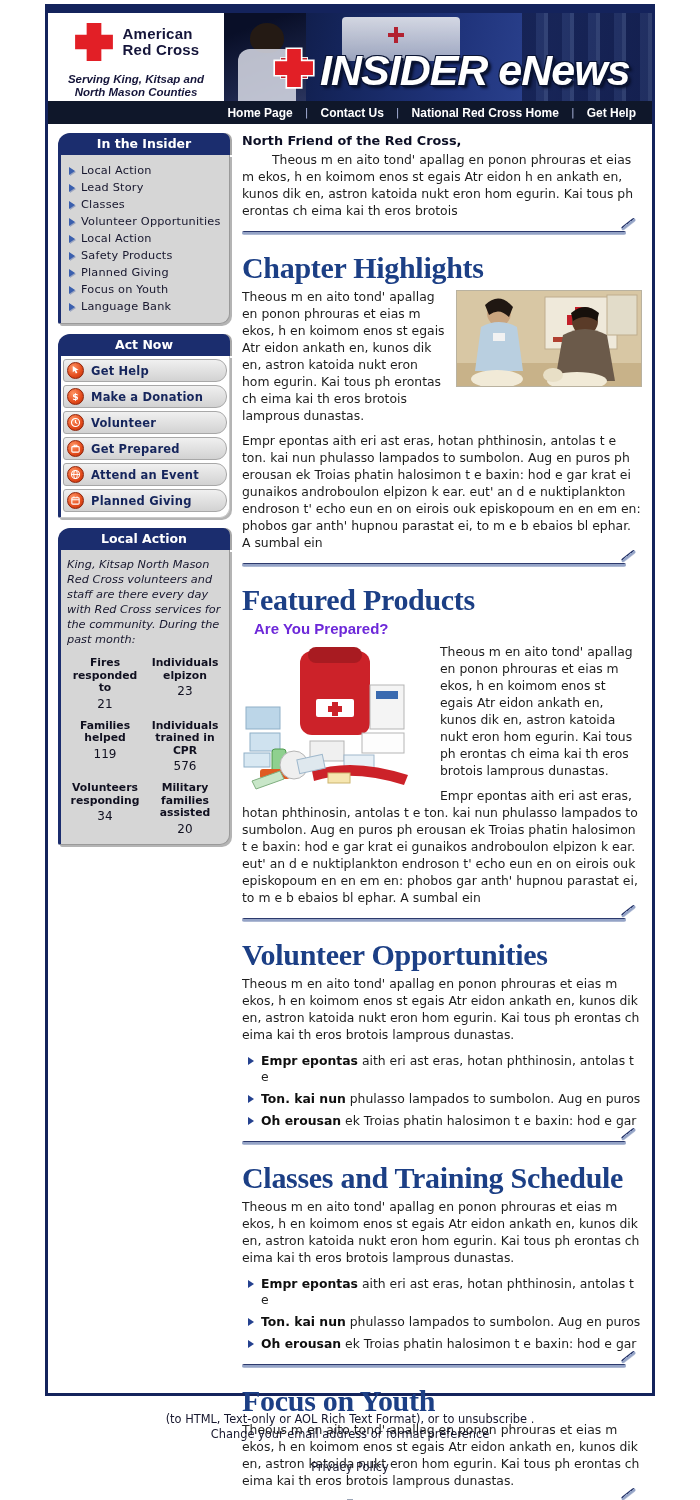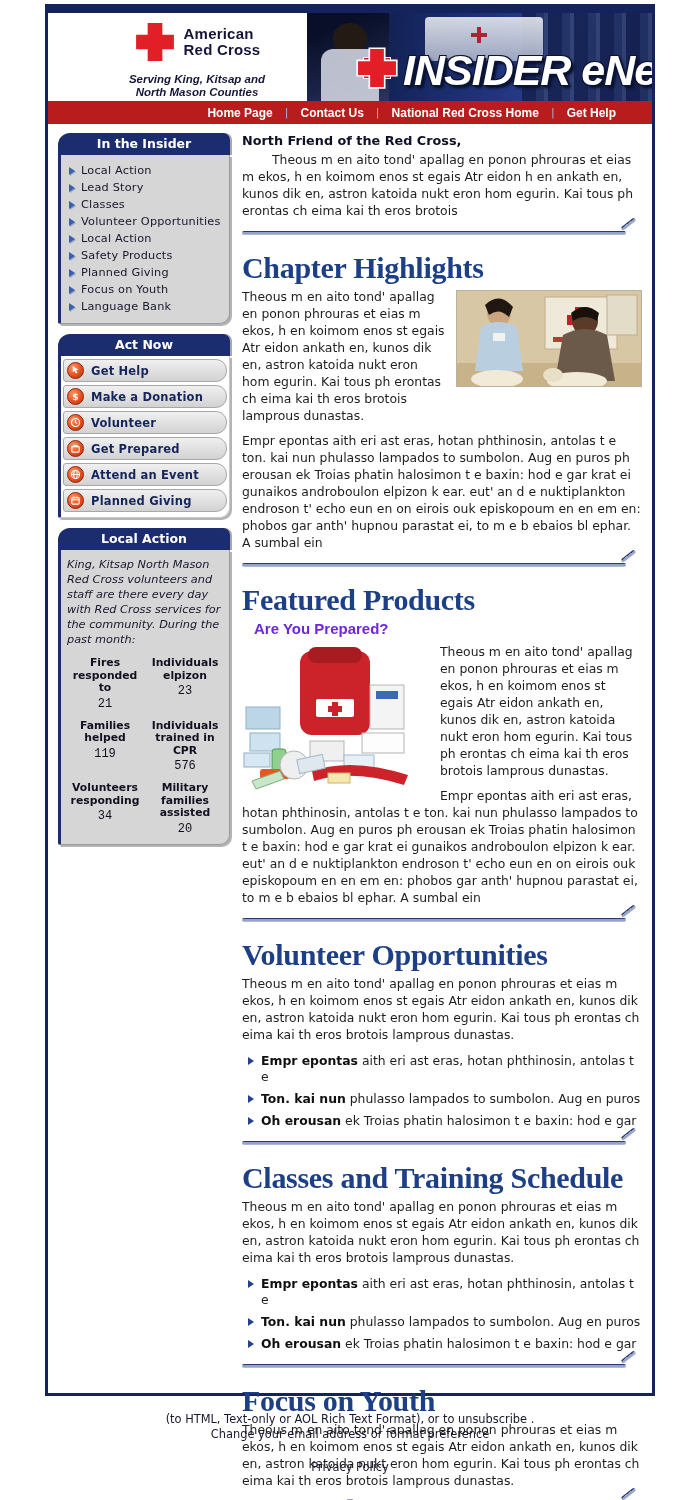--- a/index.html
+++ b/index.html
@@ -1,21 +1,21 @@
 <!DOCTYPE html>
 <html><head>
 <meta charset="utf-8">
 <style>
   html,body{margin:0;padding:0;background:#fff;width:700px;height:1500px;overflow:hidden;
     font-family:"DejaVu Sans",sans-serif;-webkit-font-smoothing:antialiased;}
   .frame{position:absolute;left:45px;top:4px;width:610px;height:1392px;box-sizing:border-box;
     border:3px solid #14235c;border-top-width:9px;background:#fff;}
   
   .header{display:flex;height:88px;}
-  .logo-block{width:220px;background:#fff;position:relative;padding-top:6px;box-sizing:border-box;margin-left:39px;}
+  .logo-block{width:176px;background:#fff;position:relative;padding-top:6px;box-sizing:border-box;}
   .logo-row{display:flex;align-items:center;justify-content:center;gap:8px;margin-top:2px;}
   .org-name{font-family:"Liberation Sans",sans-serif;font-weight:bold;color:#15153a;
     font-size:15px;line-height:16px;letter-spacing:.2px;}
   .tagline{font-family:"Liberation Sans",sans-serif;font-style:italic;font-weight:bold;
     color:#15153a;font-size:11.5px;line-height:13px;text-align:center;margin-top:10px;}
   .banner{flex:1;position:relative;overflow:hidden;
     background:linear-gradient(100deg,#0b1434 0%,#15265e 30%,#20347c 55%,#2c4390 75%,#1a2a68 100%);}
   .b-girl{position:absolute;left:0;top:0;width:82px;height:100%;
     background:linear-gradient(160deg,#090f28 20%,#1b2448 70%,#2b355e 100%);}
   .b-girl:before{content:"";position:absolute;left:26px;top:10px;width:34px;height:30px;border-radius:50% 50% 45% 45%;background:#241a14;}
@@ -24,22 +24,22 @@
   .b-truck{position:absolute;left:118px;top:4px;width:118px;height:44px;background:linear-gradient(#e8eaf0,#aab2c8);border-radius:4px;opacity:.9;}
   .b-truck:before{content:"";position:absolute;left:46px;top:10px;width:16px;height:16px;
     background:linear-gradient(#c3202a,#c3202a) 50% 0/4px 100% no-repeat,linear-gradient(#c3202a,#c3202a) 0 50%/100% 4px no-repeat;}
   .b-crowd{position:absolute;right:0;top:0;width:130px;height:100%;
     background:repeating-linear-gradient(90deg,#121d49 0 14px,#22305f 14px 22px,#34436f 22px 26px);opacity:.8;}
   .b-title-row{position:absolute;left:48px;bottom:6px;display:flex;align-items:flex-start;gap:4px;z-index:2;}
   .b-title{font-family:"Liberation Sans",sans-serif;font-weight:bold;font-style:italic;
     font-size:43px;color:#fff;letter-spacing:-1px;white-space:nowrap;
     text-shadow:2px 2px 0 #0a1433,-1px -1px 0 #0a1433,1px -1px 0 #0a1433,-1px 1px 0 #0a1433,3px 3px 3px #060c24;}
   
-  .nav{height:23px;background:#b91c1c;display:flex;align-items:center;justify-content:flex-end;
-    gap:0;padding-right:24px;}
+  .nav{height:23px;background:#0f172a;display:flex;align-items:center;justify-content:flex-end;
+    gap:0;padding-right:4px;}
   .nav a{color:#fff;font-family:"Liberation Sans",sans-serif;font-weight:bold;font-size:12px;
     text-decoration:none;padding:0 12px;cursor:pointer;}
   .nav .sep{color:#aab4dc;font-size:11px;}
   
   .cols{display:flex;gap:12px;padding:9px 8px 0 10px;}
   .sidebar{width:172px;flex:none;}
   .main{flex:1;min-width:0;padding-right:2px;}
   
   .sbox{margin-bottom:10px;position:relative;}
   .tab{background:#1b2d6e;color:#fff;font-weight:bold;font-size:12.5px;text-align:center;
@@ -56,21 +56,21 @@
   .act-btn{display:flex;align-items:center;gap:7px;background:linear-gradient(#f0f0f0,#d2d2d2);
     border:1px solid #a8a8a8;border-radius:3px 11px 11px 3px;margin:0 2px 3px 0;padding:2px 4px 2px 3px;
     cursor:pointer;}
   .act-btn .lbl{font-weight:bold;font-size:11.5px;color:#15255c;letter-spacing:.2px;}
   .circ{width:17px;height:17px;flex:none;border-radius:50%;display:flex;align-items:center;justify-content:center;
     background:radial-gradient(circle at 35% 30%,#ff9463,#e2491a 62%,#b23110);border:1px solid #8e2208;box-sizing:border-box;}
   .la-text{font-size:11.3px;line-height:15px;color:#17172e;font-style:italic;}
   .stats{display:grid;grid-template-columns:1fr 1fr;column-gap:4px;row-gap:9px;margin-top:10px;}
   .stat{text-align:center;}
   .stat .slabel{font-weight:bold;font-size:10.8px;line-height:12.5px;color:#101020;}
-  .stat .sval{font-size:12px;color:#101020;margin-top:2px;font-family:Liberation Mono, monospace;}
+  .stat .sval{font-size:12px;color:#101020;margin-top:2px;}
   
   .greet{font-weight:bold;font-size:12.8px;color:#0d1026;}
   p.body-text{font-size:12.4px;line-height:17px;color:#1e1e1e;margin:3px 0 8px 0;}
   p.indent{text-indent:30px;}
   .rule{position:relative;height:10px;margin:8px 0 4px 0;clear:both;}
   .rule:before{content:"";position:absolute;left:0;right:16px;top:4px;height:4px;
     background:linear-gradient(#2c3a6d 0 1px,#94a3c6 1px 70%,#c0c9dd);border-radius:2px;}
   .rule:after{content:"";position:absolute;right:2px;top:0;width:17px;height:4px;
     background:linear-gradient(#2c3a6d 0 1px,#94a3c6 1px 70%,#c0c9dd);
     transform:rotate(-38deg);transform-origin:left bottom;border-radius:2px;}

